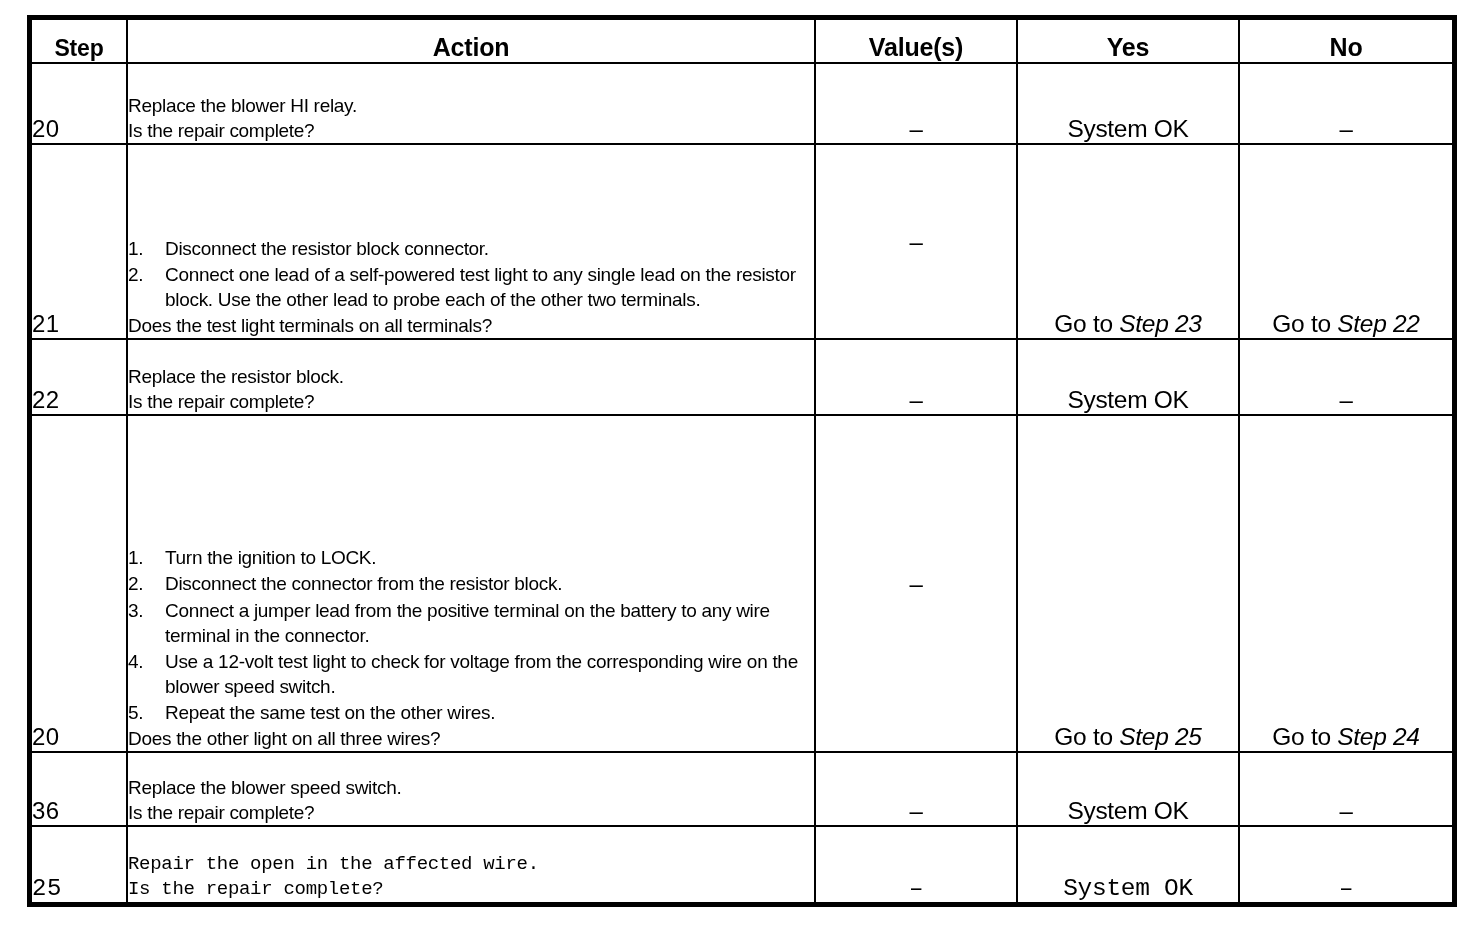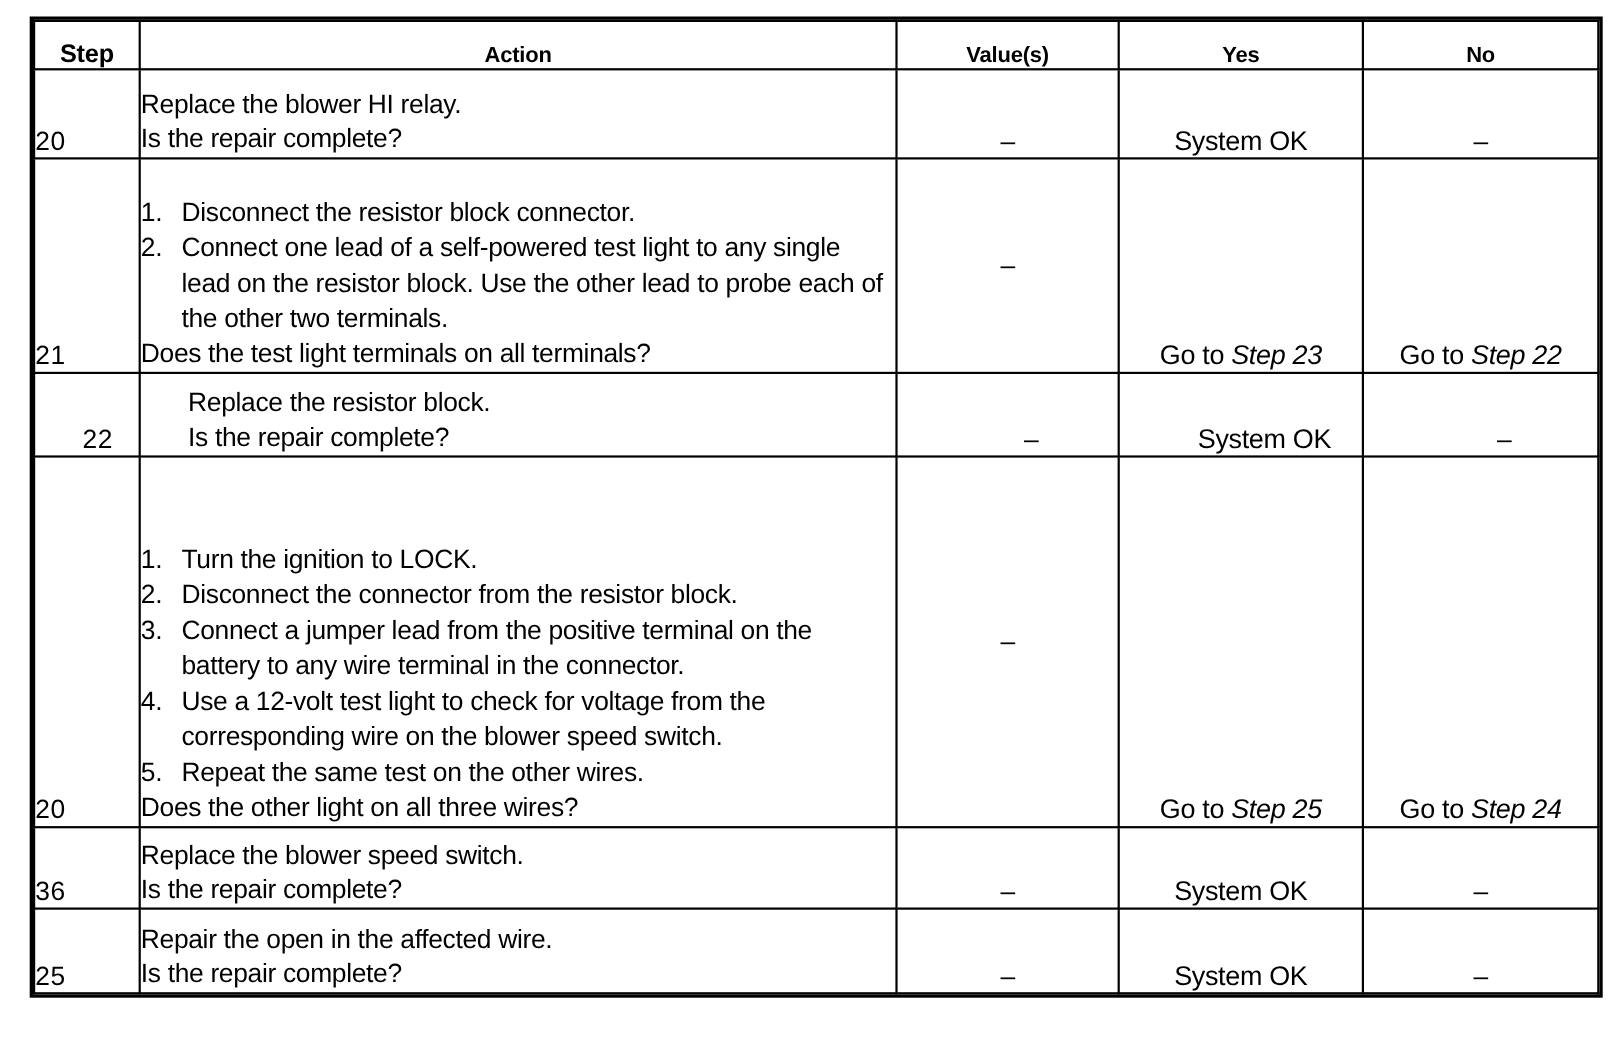--- a/index.html
+++ b/index.html
@@ -50,38 +50,38 @@
   col.c-value  { width: 202px; }
   col.c-yes    { width: 222px; }
   col.c-no     { width: 214px; }
 
   
   thead th {
     height: 42px;
     text-align: center;
     vertical-align: middle;
     font-weight: bold;
-    font-size: 20px;
+    font-size: 25px;
     letter-spacing: -0.2px;
     border-bottom: 4px solid #000000;
   }
   thead th.h-step { font-size: 23px; }
 
   
   td.step {
     text-align: left;
     vertical-align: middle;
     font-size: 24px;
     letter-spacing: 0.5px;
   }
 
   td.action {
     vertical-align: top;
     padding: 5px 6px 4px 22px;
-    font-size: 24px;
+    font-size: 19px;
     line-height: 1.32;
     letter-spacing: -0.3px;
   }
 
   td.value, td.yes, td.no {
     text-align: center;
     vertical-align: bottom;
     font-size: 24.5px;
     letter-spacing: -0.3px;
     padding-bottom: 8px;
@@ -114,24 +114,24 @@
   .question {
     margin-top: 1px;
   }
   .plainline { margin: 0; }
 
   .ital { font-style: italic; text-align: center; }
 
   
   tr.r20 td { height: 79px; }
   tr.r21 td { height: 193px; }
-  tr.r22 td { height: 74px; padding-left: 43px; }
+  tr.r22 td { height: 74px; }
   tr.r23 td { height: 335px; }
   tr.r24 td { height: 72px; }
-  tr.r25 td { height: 75px; }
+  tr.r25 td { height: 75px; font-family: Liberation Mono, monospace; }
 
   
   td.value.mid, td.yes.mid, td.no.mid {
     vertical-align: middle;
     padding-bottom: 0;
   }
 </style>
 </head>
 <body>
 

